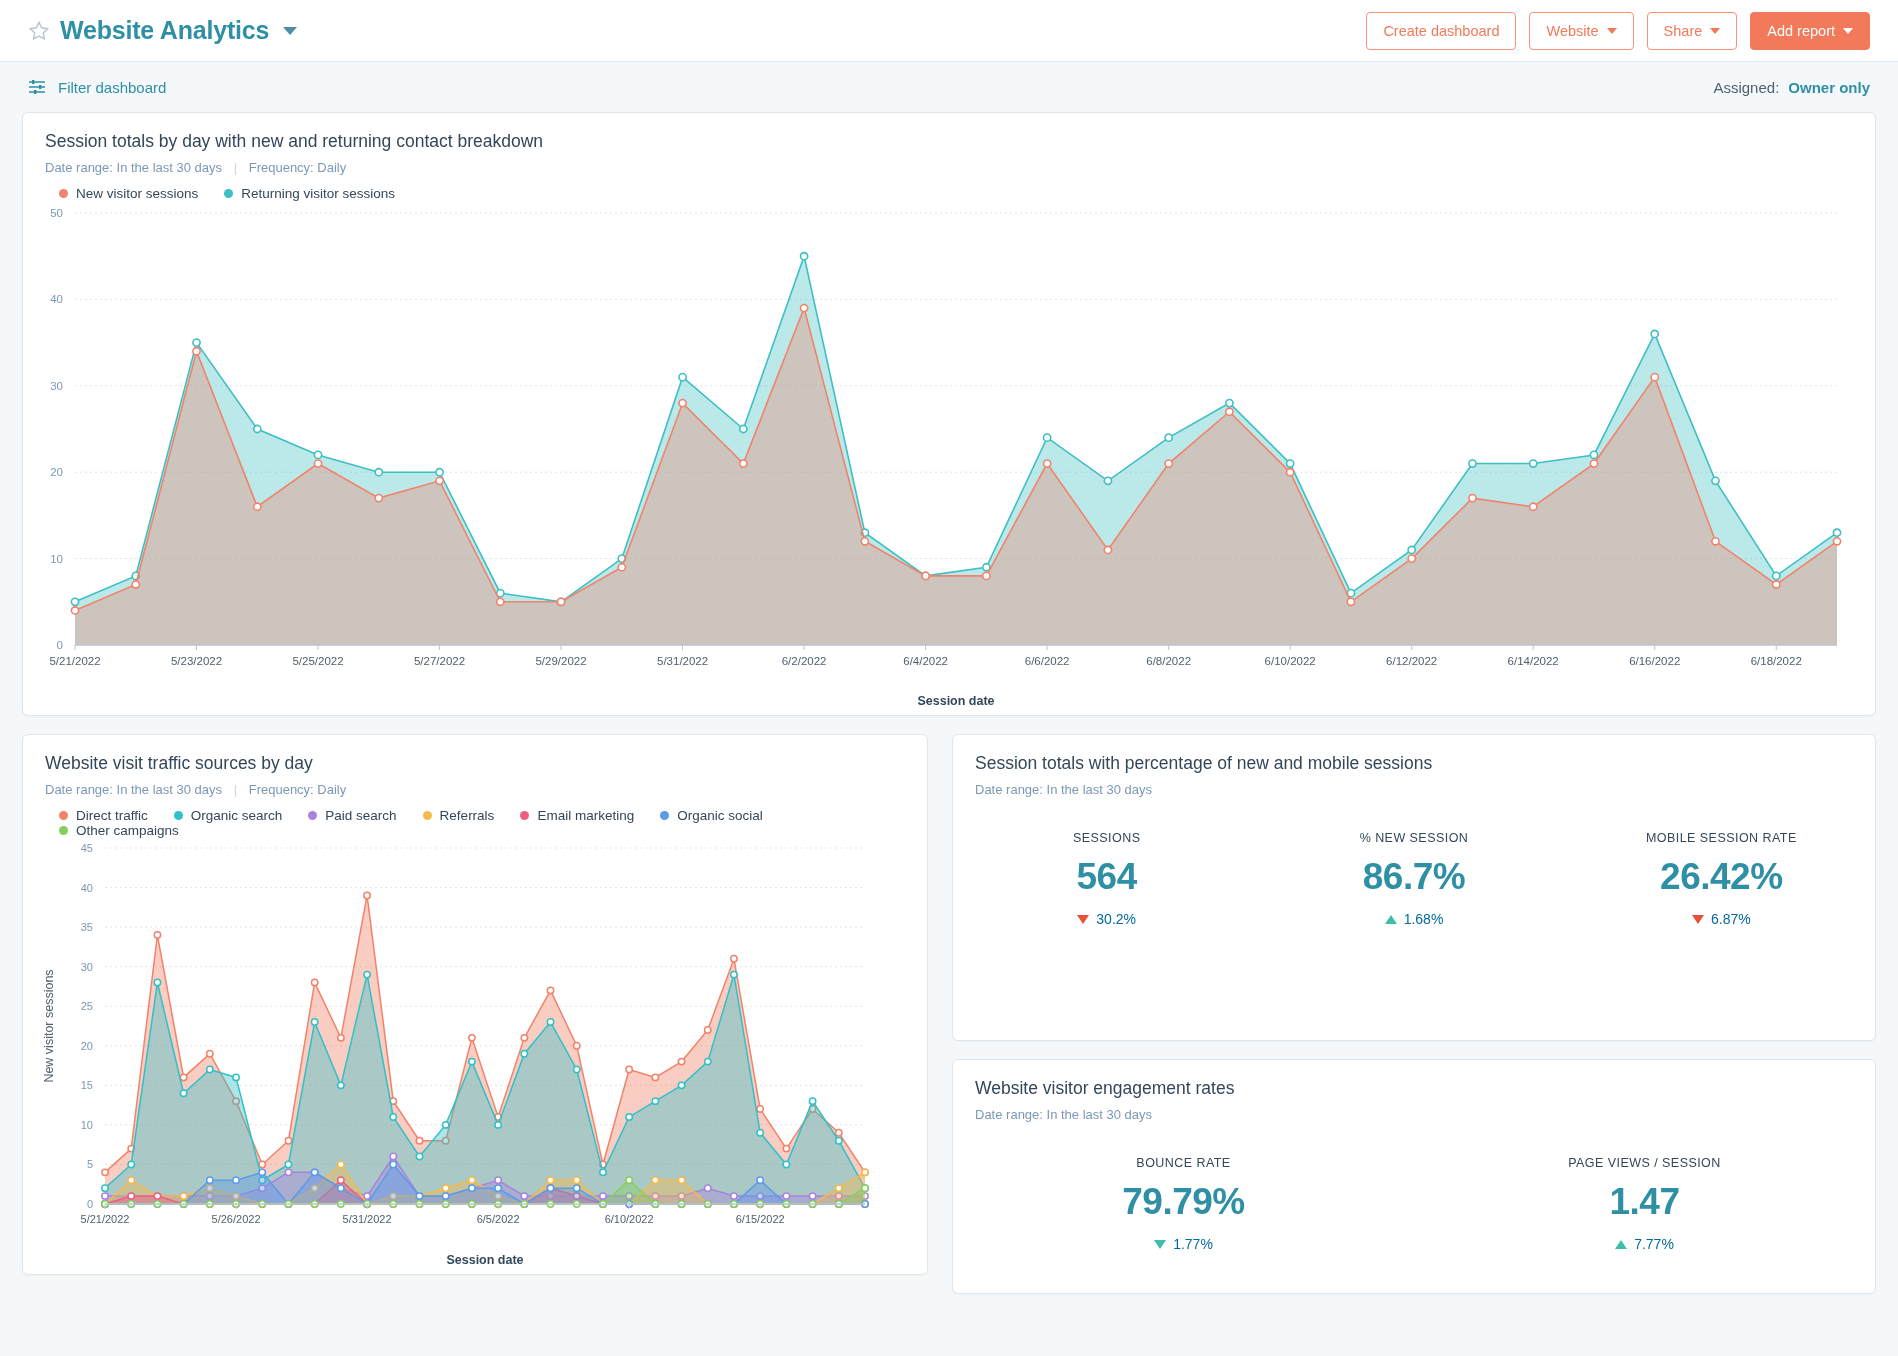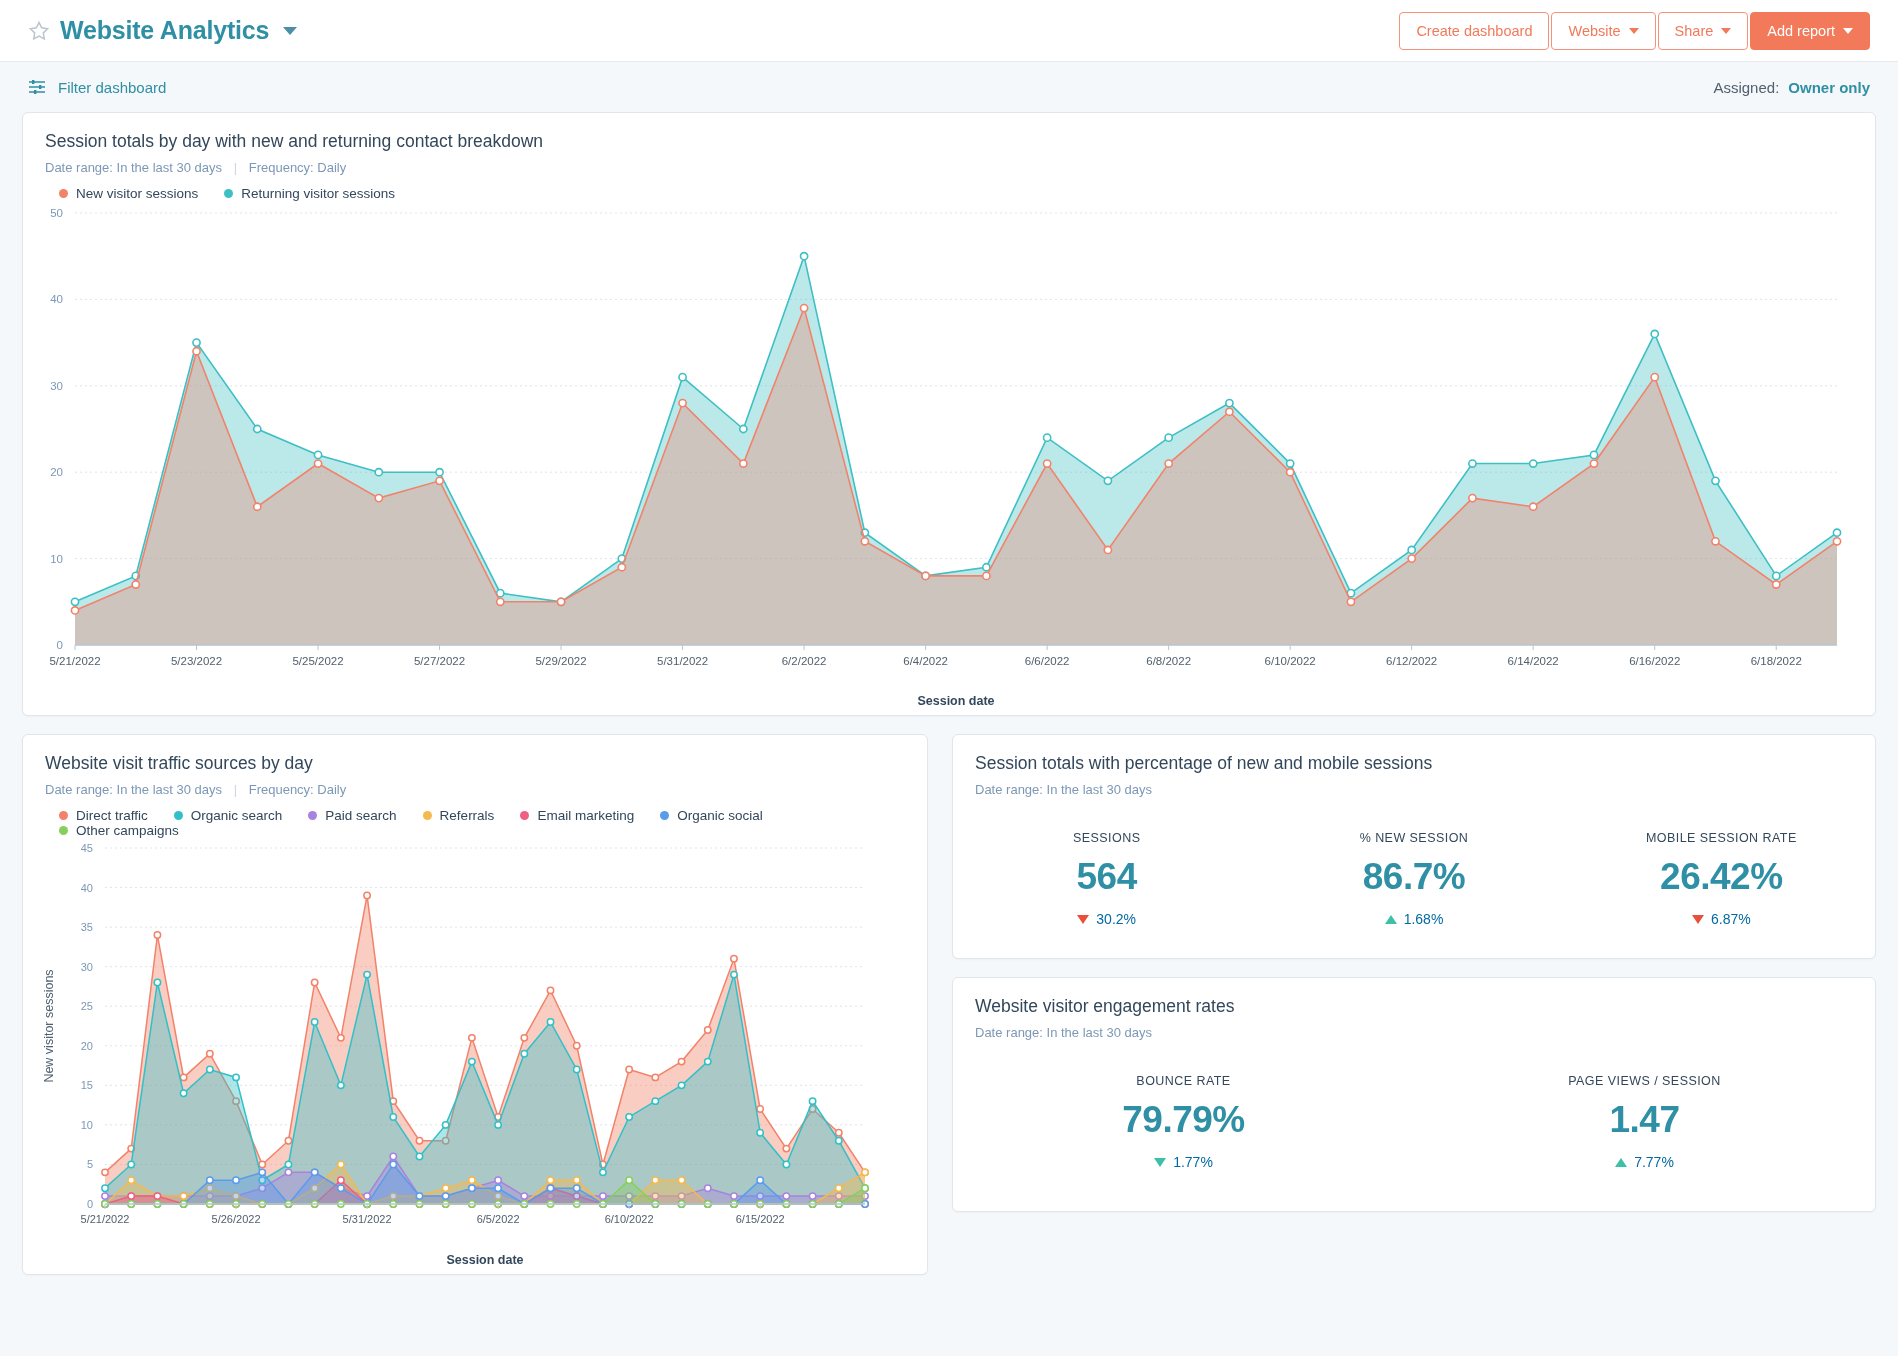--- a/index.html
+++ b/index.html
@@ -27,21 +27,21 @@
     border-left: 7px solid transparent;
     border-right: 7px solid transparent;
     border-top: 8px solid #4b8fa6;
   }
   .topbar-spacer { flex: 1 1 auto; }
   .btn {
     height: 38px; padding: 0 16px;
     border-radius: 4px; font-size: 14.5px;
     display: inline-flex; align-items: center; justify-content: center;
     cursor: pointer; white-space: nowrap;
-    margin-left: 2px;
+    margin-left: 13px;
   }
   .btn-outline {
     background: #fff; border: 1px solid #f5927a; color: #f2795a;
   }
   .btn-solid {
     background: #f2795a; border: 1px solid #f2795a; color: #fff;
   }
   .btn .tri {
     width: 0; height: 0; margin-left: 8px;
     border-left: 5px solid transparent;
@@ -581,21 +581,21 @@
               <text x="737.1724137931035" y="385" text-anchor="middle" font-size="11" fill="#51606e">6/15/2022</text>
               <text x="462" y="426" text-anchor="middle" font-size="12.5" font-weight="bold" fill="#33475b">Session date</text>
               <text x="0" y="0" text-anchor="middle" font-size="12.5" fill="#51606e" transform="translate(30,188) rotate(-90)">New visitor sessions</text>
             </svg>
         </div>
       </div>
     </div>
 
     <div class="col-right">
 
-      <div class="card" style="height:225px">
+      <div class="card" style="height:307px">
         <div class="card-head">
           <div class="card-title">Session totals with percentage of new and mobile sessions</div>
           <div class="card-sub">
             <span>Date range: In the last 30 days</span>
           </div>
         </div>
         <div class="kpi-row">
           <div class="kpi">
             <div class="kpi-label">SESSIONS</div>
             <div class="kpi-value">564</div>

